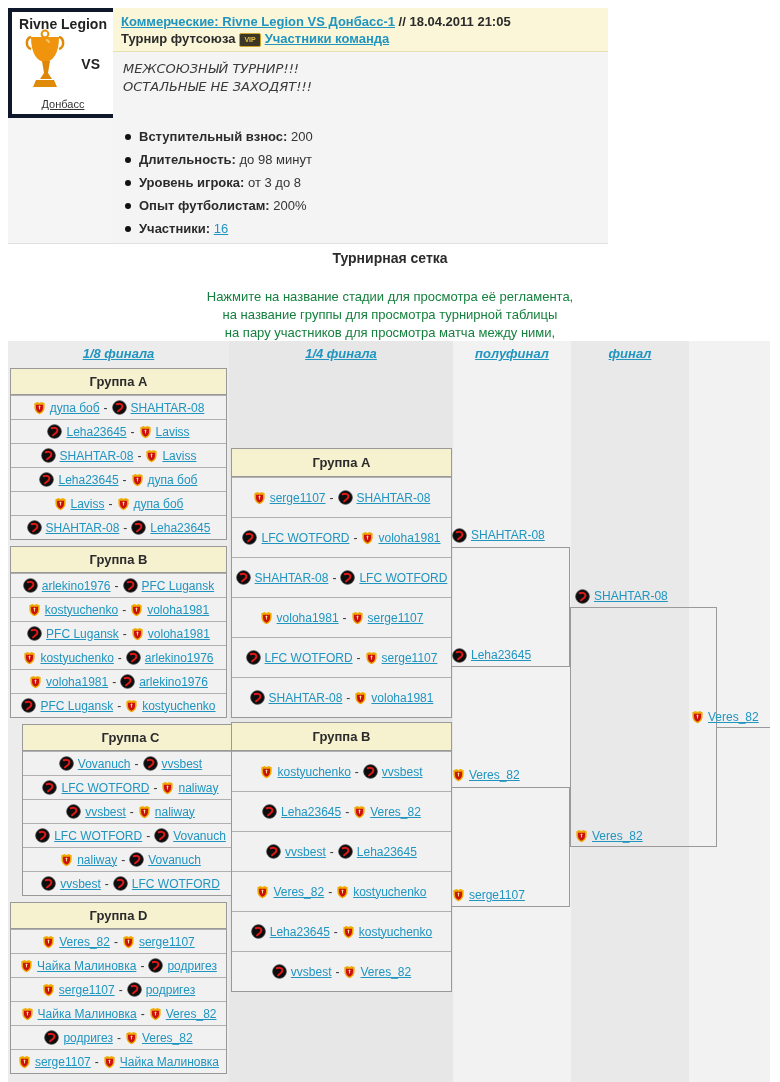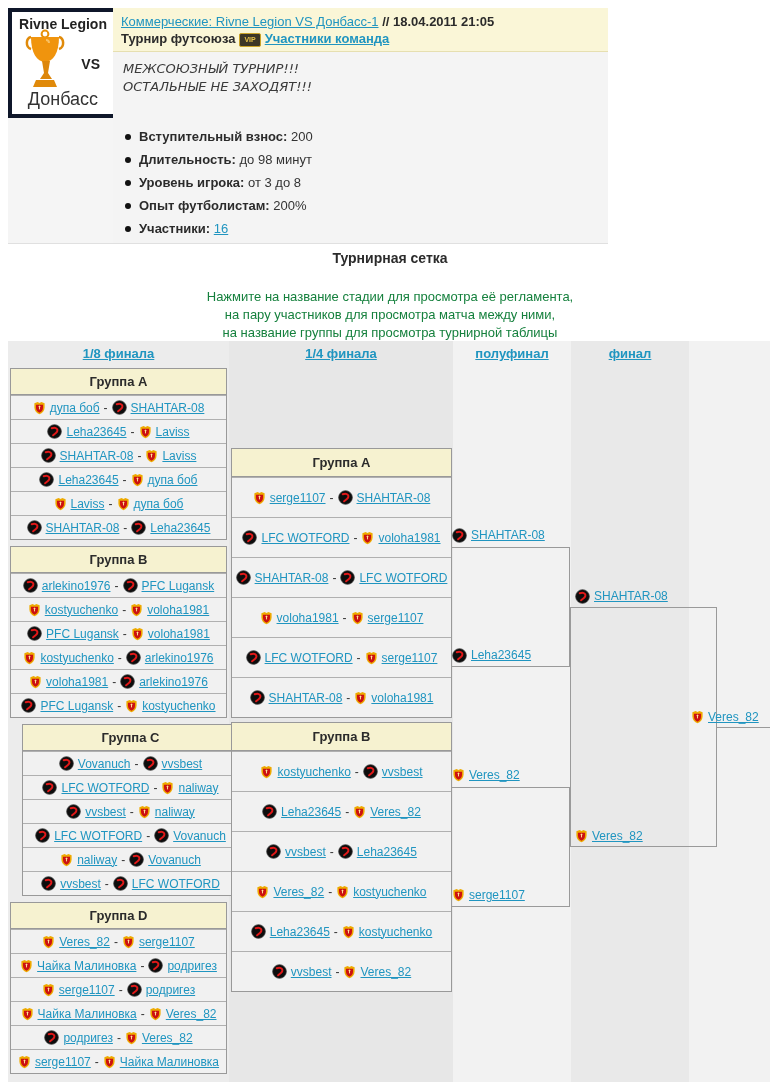--- a/index.html
+++ b/index.html
@@ -10,28 +10,28 @@
   
   .info-table{position:absolute;left:8px;top:8px;width:600px;height:235px;
               border-bottom:1px solid #e0e0e0;background:#f5f5f5;}
   .logo-cell{position:absolute;left:0;top:0;width:105px;height:235px;background:#f5f5f5;}
   .logo-box{position:absolute;left:0;top:0;width:102px;height:102px;background:#fff;
             border:4px solid #0f172a;}
   .logo-team1{position:absolute;left:0;top:4px;width:100%;text-align:center;
               font-size:14px;font-weight:bold;color:#222;}
   .logo-vs{position:absolute;right:14px;top:44px;font-size:14px;font-weight:bold;color:#222;}
   .logo-team2{position:absolute;left:0;bottom:4px;width:100%;text-align:center;
-              font-size:18px;color:#333;}
+              font-size:11px;color:#333;text-decoration:underline;}
   .logo-trophy{position:absolute;left:12px;top:16px;}
   .info-right{position:absolute;left:105px;top:0;width:495px;height:235px;background:#f4f4f4;}
   .info-header{position:absolute;left:0;top:0;width:495px;height:44px;
                background:var(--header-bg,#faf6d7);border-bottom:1px solid #e6dfb0;
                padding:5px 8px;box-sizing:border-box;font-size:13px;line-height:17px;}
   .info-header b{color:#2b2b2b;}
-  .info-header a{font-weight:normal;}
+  .info-header a{font-weight:bold;}
   .vip{display:inline-block;width:20px;height:12px;background:#3c3626;border:1px solid #c9a227;
        color:#e8c34a;font-size:7px;font-weight:bold;text-align:center;line-height:12px;
        vertical-align:middle;border-radius:2px;}
   .info-desc{position:absolute;left:0;top:44px;width:495px;padding:8px 10px;box-sizing:border-box;
              font-size:13px;font-style:italic;color:#3a3a3a;line-height:18px;
              font-family:"DejaVu Sans",sans-serif;}
   .details{position:absolute;left:10px;top:122px;margin:0;padding:0;list-style:none;
            font-size:13px;}
   .details li{margin:0 0 9px 0;height:14px;line-height:14px;}
   .details .dot{display:inline-block;width:6px;height:6px;border-radius:50%;background:#111;
@@ -46,21 +46,21 @@
 
   
   .bracket{position:absolute;left:0;top:341px;width:780px;height:741px;}
   .colbg{position:absolute;top:0;height:741px;}
   .colbg.c1{left:8px;width:221px;background:#ececec;}
   .colbg.c2{left:229px;width:224px;background:#e7e7e7;}
   .colbg.c3{left:453px;width:118px;background:#f2f2f2;}
   .colbg.c4{left:571px;width:118px;background:#e9e9e9;}
   .colbg.c5{left:689px;width:81px;background:#f2f2f2;}
   .stage-header{position:absolute;top:0;height:25px;line-height:25px;text-align:center;
-                font-size:13px;font-weight:bold;}
+                font-size:13px;font-weight:bold;font-style:italic;}
   .stage-header.s1{left:8px;width:221px;}
   .stage-header.s2{left:229px;width:224px;}
   .stage-header.s3{left:453px;width:118px;}
   .stage-header.s4{left:571px;width:118px;}
 
   .group-box{position:absolute;border:1px solid #999;background:var(--cell-bg,#f1f1f1);
              box-sizing:border-box;}
   .group-box.r1{left:10px;width:217px;}
   .group-box.r2{left:231px;width:221px;}
   .group-title{display:flex;align-items:center;justify-content:center;
@@ -123,22 +123,22 @@
           <li><span class="dot"></span><b>Уровень игрока: </b> <span>от 3 до 8</span></li>
           <li><span class="dot"></span><b>Опыт футболистам: </b> <span>200%</span></li>
           <li><span class="dot"></span><b>Участники: </b> <a>16</a></li>
         </ul>
     </div>
   </div>
 
   <div class="section-title">Турнирная сетка</div>
   <div class="instructions">
     <div>Нажмите на название стадии для просмотра её регламента,</div>
+    <div>на название группы для просмотра турнирной таблицы</div>
     <div>на пару участников для просмотра матча между ними,</div>
-    <div>на название группы для просмотра турнирной таблицы</div>
   </div>
 
   <div class="bracket" id="bracket">
     <div class="colbg c1"></div>
     <div class="colbg c2"></div>
     <div class="colbg c3"></div>
     <div class="colbg c4"></div>
     <div class="colbg c5"></div>
 
     <div class="stage-header s1"><a>1/8 финала</a></div>

